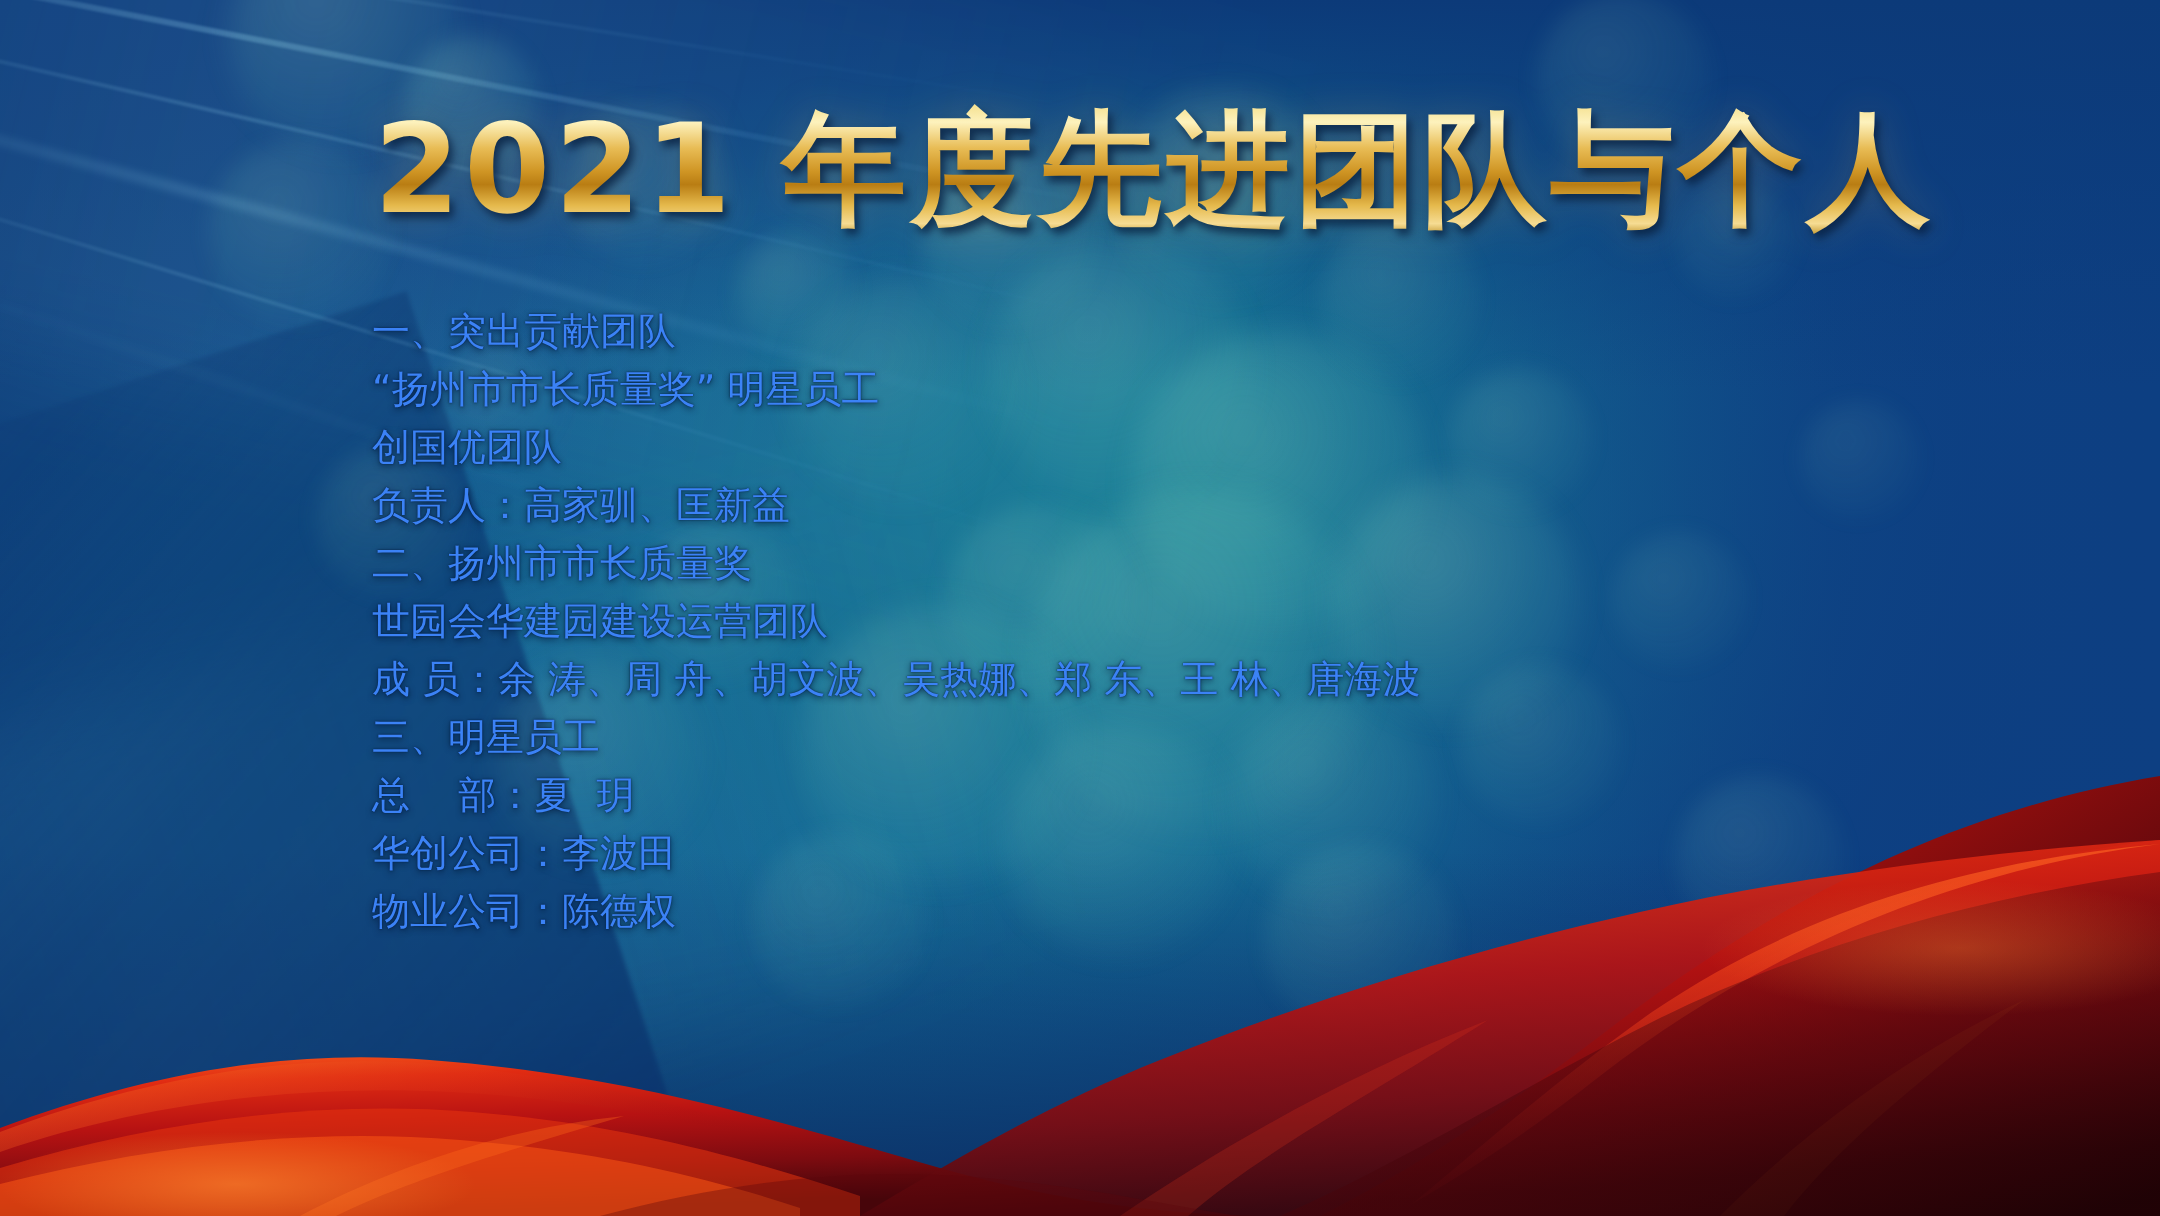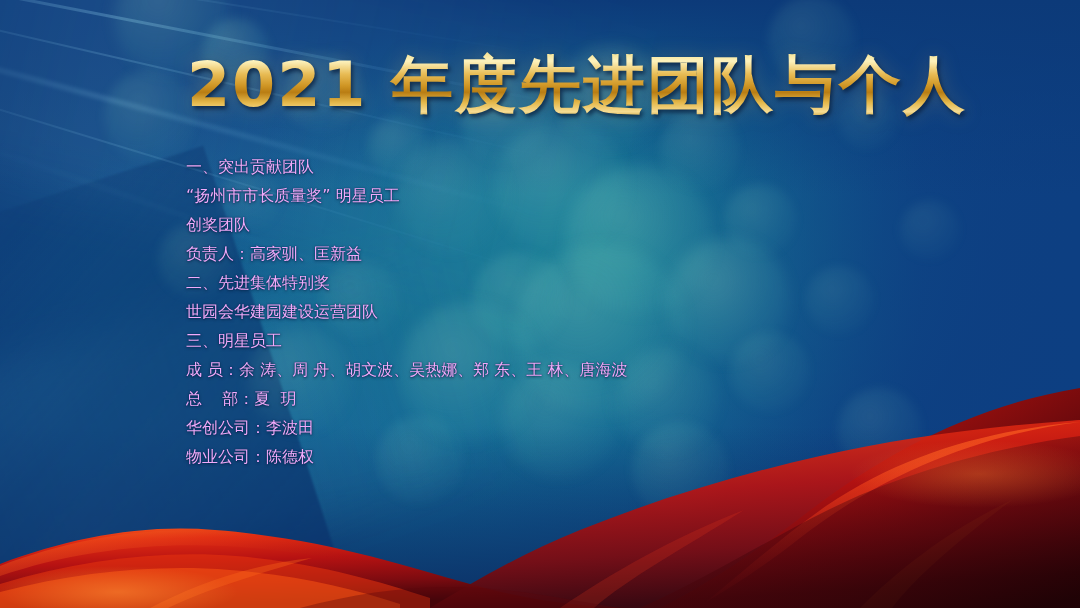--- a/index.html
+++ b/index.html
@@ -88,22 +88,22 @@
     color:transparent; -webkit-text-fill-color:transparent;
     filter:drop-shadow(2px 3px 2px rgba(6,28,60,.75)) drop-shadow(0 0 10px rgba(255,205,90,.18));
     font-family:"DejaVu Sans","Liberation Sans",sans-serif;
   }
 
   
   .body-text{
     position:absolute; top:152px; left:186px; width:760px;
   }
   .line{
-    color:#f0abfc;
-    font-size:16px;
+    color:#3b82f6;
+    font-size:19px;
     line-height:29px;
     white-space:pre;
     text-shadow:0 1px 3px rgba(4,26,58,.85), 0 0 1px rgba(4,26,58,.9);
     font-family:"DejaVu Sans","Liberation Sans",sans-serif;
   }
 
   
   .ribbon{ position:absolute; left:0; bottom:0; width:1080px; height:230px; }
   .ribbon svg{ display:block; width:100%; height:100%; }
 </style>
@@ -163,26 +163,26 @@
       <div class="bokeh" style="left: 900px; top: 200px; width: 60px; height: 60px; background: radial-gradient(circle at 38% 34%, rgba(176, 236, 205, 0.086) 0%, rgba(120, 214, 196, 0.05) 48%, rgba(90, 190, 190, 0.027) 74%, rgba(70, 170, 180, 0) 100%); filter: blur(5px);"></div>
     </div>
 
   <div class="title-wrap">
     <h1 class="title">2021 年度先进团队与个人</h1>
   </div>
 
   <div class="body-text" id="body-text">
       <div class="line">一、突出贡献团队</div>
       <div class="line">“扬州市市长质量奖” 明星员工</div>
-      <div class="line">创奖团队</div>
+      <div class="line">创国优团队</div>
       <div class="line">负责人：高家驯、匡新益</div>
-      <div class="line">二、先进集体特别奖</div>
+      <div class="line">二、扬州市市长质量奖</div>
       <div class="line">世园会华建园建设运营团队</div>
+      <div class="line">成 员：余 涛、周 舟、胡文波、吴热娜、郑 东、王 林、唐海波</div>
       <div class="line">三、明星员工</div>
-      <div class="line">成 员：余 涛、周 舟、胡文波、吴热娜、郑 东、王 林、唐海波</div>
       <div class="line">总    部：夏  玥</div>
       <div class="line">华创公司：李波田</div>
       <div class="line">物业公司：陈德权</div>
     </div>
 
   <div class="ribbon">
     <svg viewBox="0 0 1080 230" preserveAspectRatio="none" xmlns="http://www.w3.org/2000/svg">
       <defs>
         <linearGradient id="gR1" x1="0" y1="0" x2="0.25" y2="1">
           <stop offset="0%" stop-color="#f4591c"></stop>

